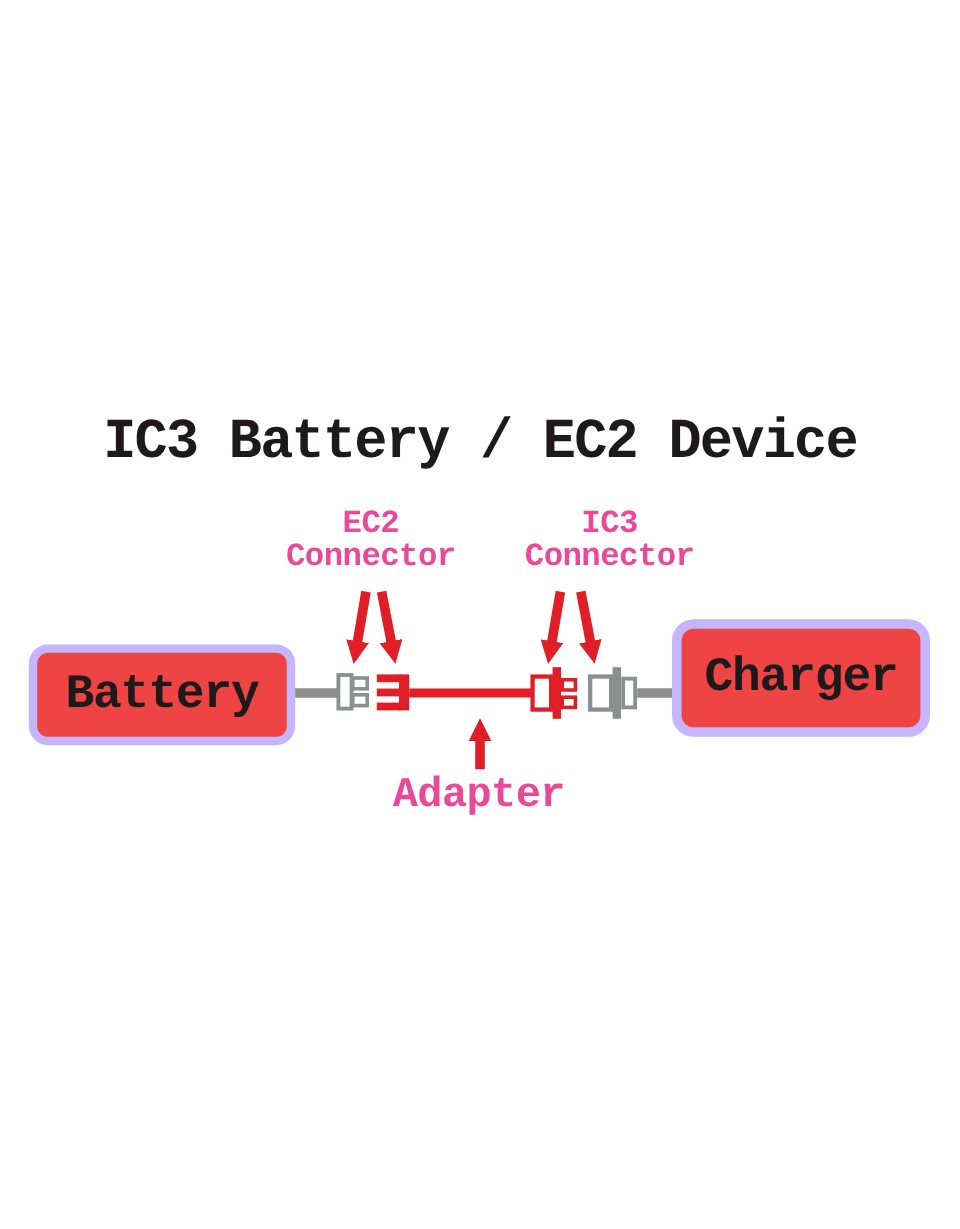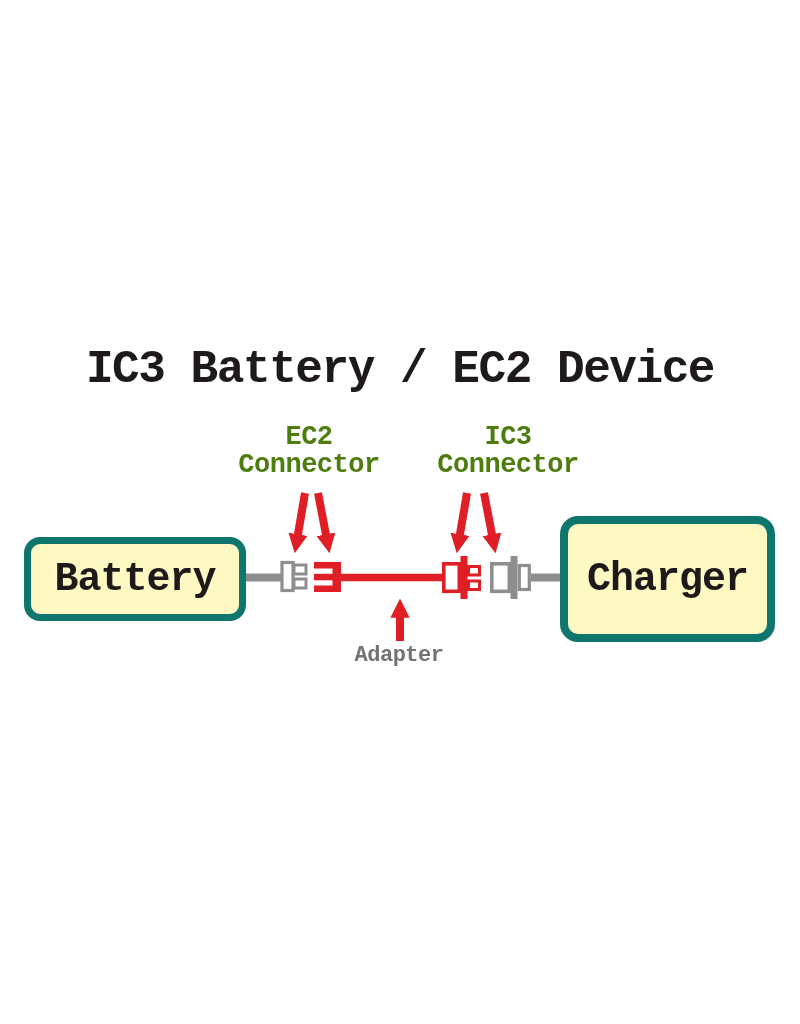--- a/index.html
+++ b/index.html
@@ -26,62 +26,62 @@
     font-weight: bold;
     letter-spacing: -1.5px;
     color: #1e1a1b;
     transform: scaleX(0.98);
   }
   .conn-label {
     position: absolute;
     top: 423px;
     transform: translateX(-50%);
     text-align: center;
-    color: #4d7c0f;
+    color: #ec4899;
     font-weight: bold;
     font-size: 27px;
     line-height: 28px;
     letter-spacing: -0.5px;
     white-space: nowrap;
   }
   .conn-label.ec2 { left: 309px; }
   .conn-label.ic3 { left: 508px; }
   .node-box {
     position: absolute;
-    background: #fef9c3;
-    border: 7px solid #0f766e;
+    background: #ef4444;
+    border: 7px solid #c4b5fd;
     border-radius: 16px;
     display: flex;
     align-items: center;
     justify-content: center;
     color: #1e1a1b;
     font-weight: bold;
     letter-spacing: -1px;
     box-sizing: border-box;
   }
   .node-box.battery {
     left: 24px; top: 537px;
     width: 222px; height: 84px;
     font-size: 40px;
   }
   .node-box.charger {
     left: 560px; top: 516px;
-    width: 215px; height: 126px;
+    width: 215px; height: 98px;
     border-width: 8px;
     border-radius: 18px;
     font-size: 40px;
   }
   .adapter-label {
     position: absolute;
     left: 399px;
     top: 643px;
     transform: translateX(-50%);
-    color: #737373;
+    color: #ec4899;
     font-weight: bold;
-    font-size: 22px;
+    font-size: 35px;
     letter-spacing: -0.5px;
     white-space: nowrap;
   }
 </style>
 </head>
 <body>
 
 <div class="canvas">
 
   <svg class="diagram-svg" viewBox="0 0 800 1024" aria-hidden="true">

